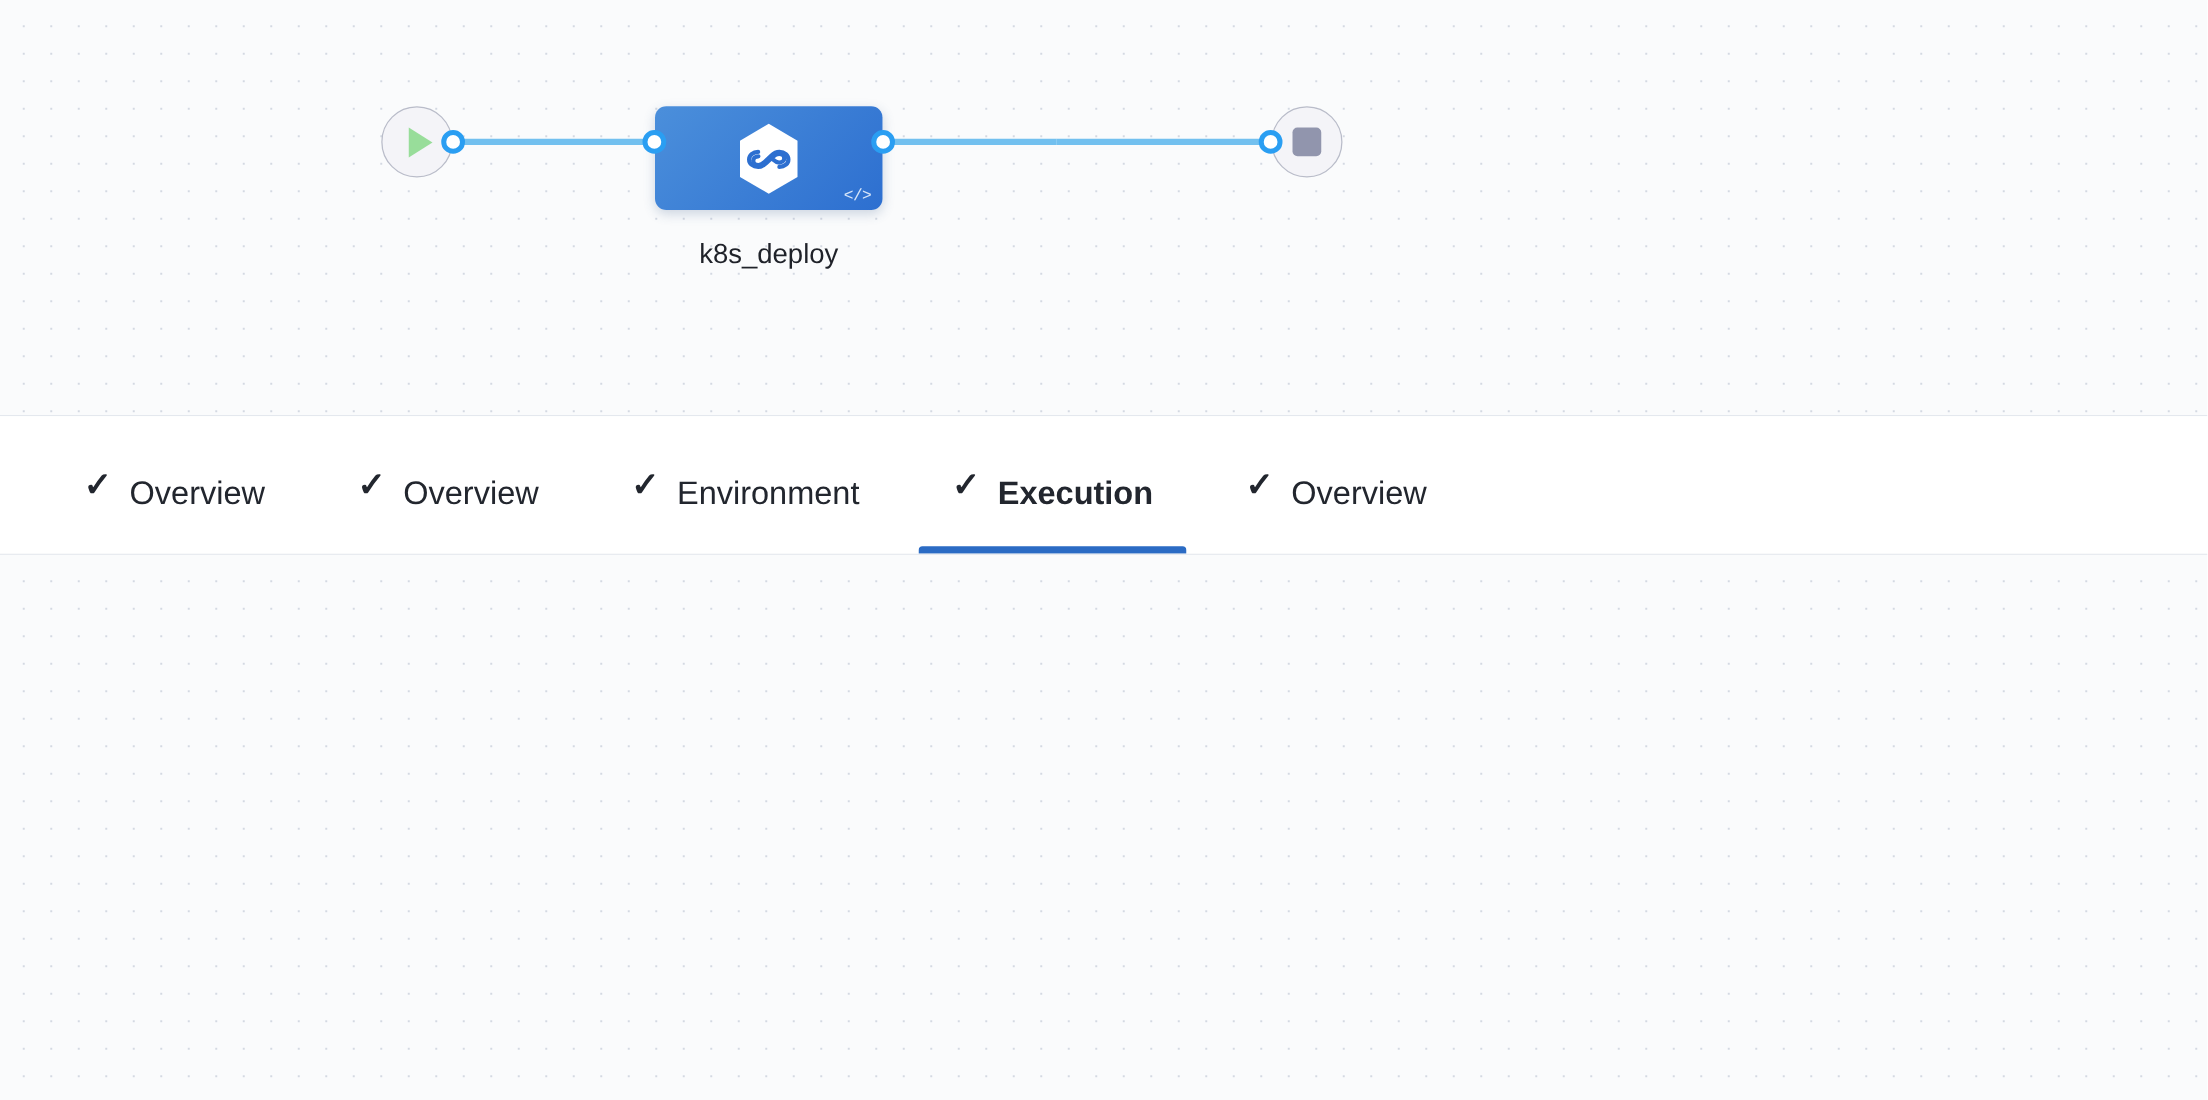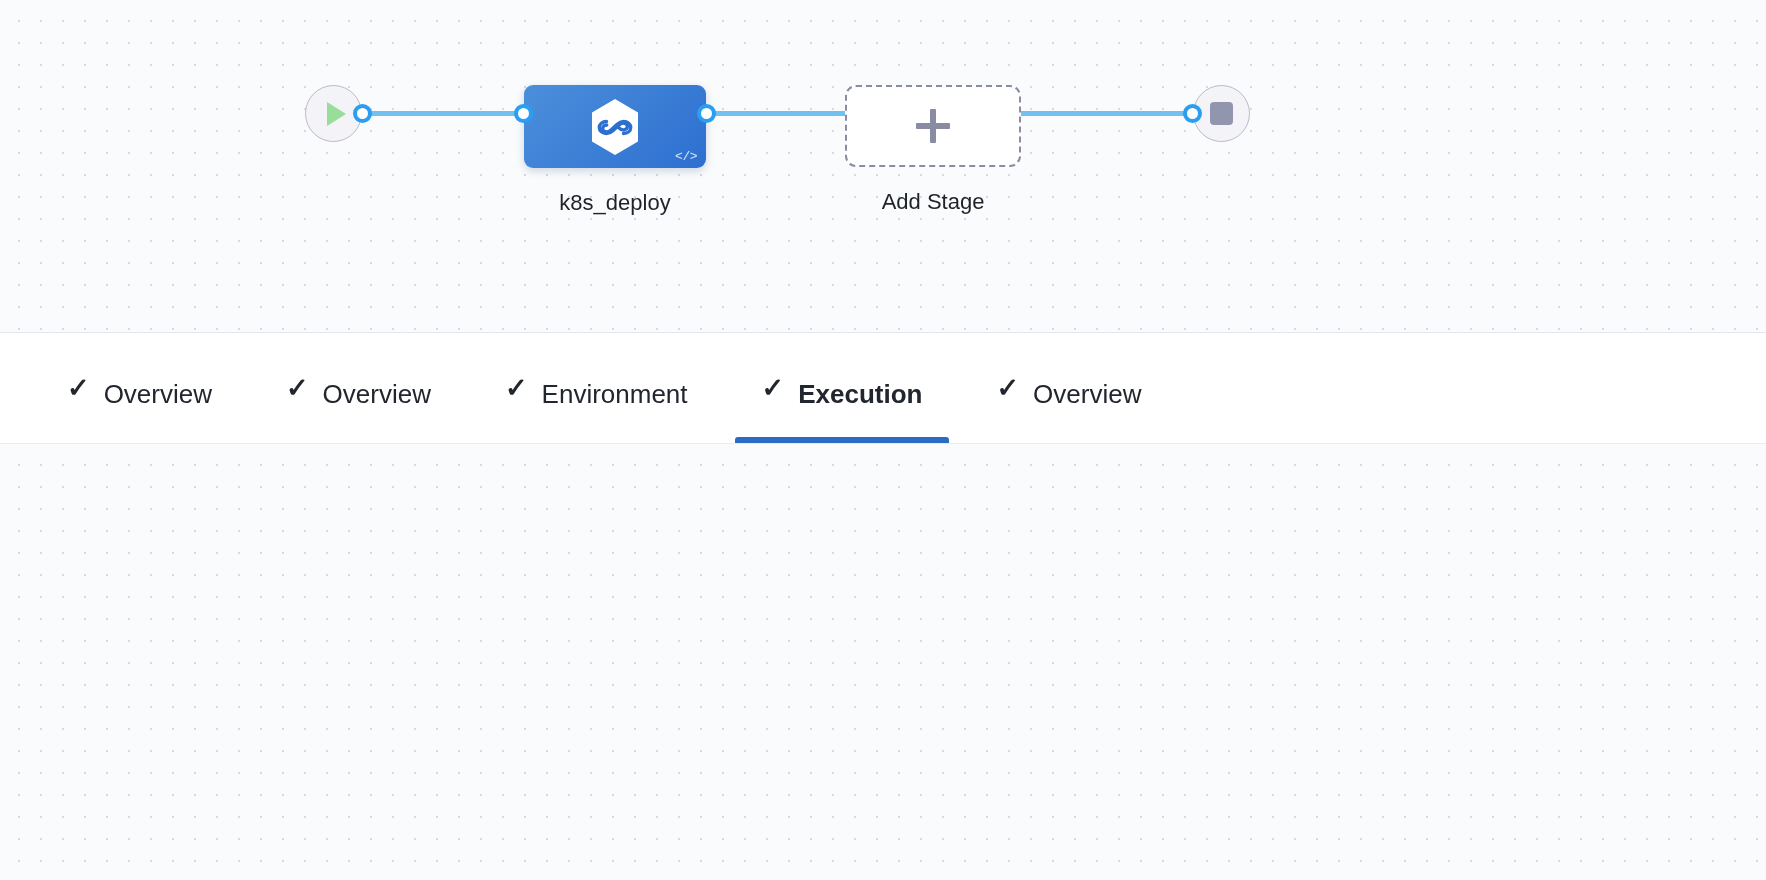--- a/index.html
+++ b/index.html
@@ -217,26 +217,20 @@
           </svg>
           <span class="code-badge">&lt;/&gt;</span>
         </div>
         <div class="caption stage-cap">k8s_deploy</div>
       </div>
 
       <div class="link l2">
         <span class="dot left"></span>
       </div>
 
-      <div class="slot">
-        <div class="add-node stage-add">
-          <span class="plus"></span>
-        </div>
-        <div class="caption stage-cap">Add Stage</div>
-      </div>
 
       <div class="link l3">
         <span class="dot right"></span>
       </div>
 
       <div class="slot">
         <div class="terminal">
           <span class="stop-glyph"></span>
         </div>
       </div>

